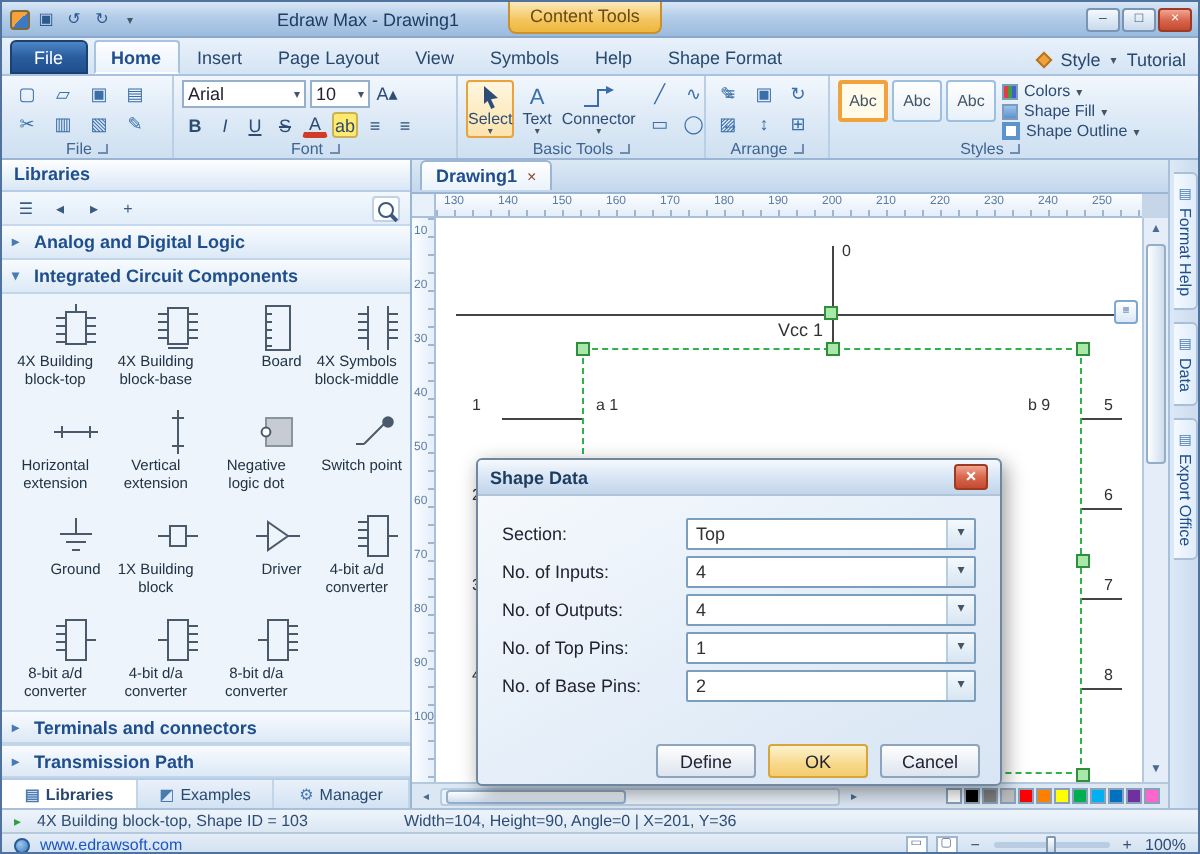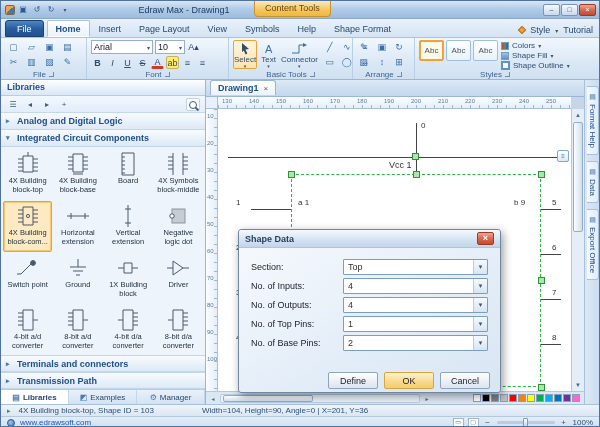--- a/index.html
+++ b/index.html
@@ -65,21 +65,21 @@
 .left-panel{position:relative;width:205px;height:100%;background:#eef4fb;border-right:1px solid #9ab6d4;display:flex;flex-direction:column}
 .panel-header{height:16px;background:linear-gradient(#fdfeff,#d9e7f5);border-bottom:1px solid #b5cce4;color:#1f4e8c;font-weight:bold;padding:2px 6px;font-size:9px}
 .panel-toolbar{height:17px;display:flex;align-items:center;gap:3px;padding:0 5px;border-bottom:1px solid #c5d8ec;background:linear-gradient(#f2f8fd,#e2edf9)}
 .ptool{position:relative;width:14px;height:13px;display:flex;align-items:center;justify-content:center;font-size:8px;color:#3a5a82;border:1px solid transparent;border-radius:2px}
 .panel-toolbar .ptool:last-child{margin-left:auto;border:1px solid #c0d2e4;background:#fff}
 [data-name="search-icon"]::before{content:"";position:absolute;left:2px;top:2px;width:6px;height:6px;border:1px solid #3a5a82;border-radius:50%}
 [data-name="search-icon"]::after{content:"";position:absolute;left:8px;top:9px;width:4px;height:2px;background:#3a5a82;transform:rotate(45deg)}
 .section-bar{height:17px;flex:0 0 17px;display:flex;align-items:center;gap:4px;padding:0 5px;background:linear-gradient(#f8fbfe,#dce9f6);border-bottom:1px solid #c2d6ea;color:#1f4e8c;font-weight:bold;font-size:9px}
 .section-arrow{color:#4a7ab2;font-size:7px;width:7px}
 .shape-grid{flex:1;display:grid;grid-template-columns:repeat(4,1fr);grid-auto-rows:51px;padding:2px;gap:1px;background:#eef4fb;overflow:hidden}
-.shape-cell{display:flex;flex-direction:column;align-items:center;border:1px solid transparent;border-radius:2px;padding-top:1px;overflow:hidden}
+.shape-cell{display:flex;flex-direction:column;align-items:flex-end;border:1px solid transparent;border-radius:2px;padding-top:1px;overflow:hidden}
 .shape-cell.selected{border:1px solid #e8a33d;background:#fde9c2;box-shadow:inset 0 0 0 1px #f6c96e}
 .shape-icon{width:26px;height:26px;flex:0 0 26px}
 .shape-icon svg{width:26px;height:26px;stroke:#4a5a6a;fill:none;stroke-width:1}
 .shape-name{font-size:7.5px;line-height:8.5px;text-align:center;color:#234;max-height:17px;overflow:hidden;padding:0 1px}
 .bottom-tabs{height:15px;flex:0 0 15px;display:flex;border-top:1px solid #b5cce4;background:linear-gradient(#e9f1fa,#d3e2f2)}
 .btab{flex:1;display:flex;align-items:center;justify-content:center;gap:3px;font-size:8px;color:#28486e;border-right:1px solid #c2d6ea}
 .btab.active{background:#fff;font-weight:bold}
 .btab-icon{font-size:8px;color:#4a7ab2}
 
 
@@ -369,27 +369,20 @@
             <span class="shape-name" data-name="shape-name" data-item="name">Board</span>
           </div>
 
           <div class="shape-cell" data-name="library-shape">
             <span class="shape-icon" data-name="shape-thumbnail-icon"><svg viewBox="0 0 26 26">
                 <path d="M8 2v22 M18 2v22 M3 6h5 M3 10h5 M3 14h5 M3 18h5 M18 6h5 M18 10h5 M18 14h5 M18 18h5"></path>
               </svg></span>
             <span class="shape-name" data-name="shape-name" data-item="name">4X Symbols block-middle</span>
           </div>
 
-          <div class="shape-cell selected" data-name="library-shape">
-            <span class="shape-icon" data-name="shape-thumbnail-icon"><svg viewBox="0 0 26 26">
-                <path d="M8 4h10v18H8z M3 7h5 M3 11h5 M3 15h5 M3 19h5 M18 7h5 M18 11h5 M18 15h5 M18 19h5"></path>
-                <circle cx="13" cy="13" r="1.6"></circle>
-              </svg></span>
-            <span class="shape-name" data-name="shape-name" data-item="name">4X Building block-com...</span>
-          </div>
 
           <div class="shape-cell" data-name="library-shape">
             <span class="shape-icon" data-name="shape-thumbnail-icon"><svg viewBox="0 0 26 26">
                 <path d="M2 13h22 M6 10v6 M20 10v6"></path>
               </svg></span>
             <span class="shape-name" data-name="shape-name" data-item="name">Horizontal extension</span>
           </div>
 
           <div class="shape-cell" data-name="library-shape">
             <span class="shape-icon" data-name="shape-thumbnail-icon"><svg viewBox="0 0 26 26">

